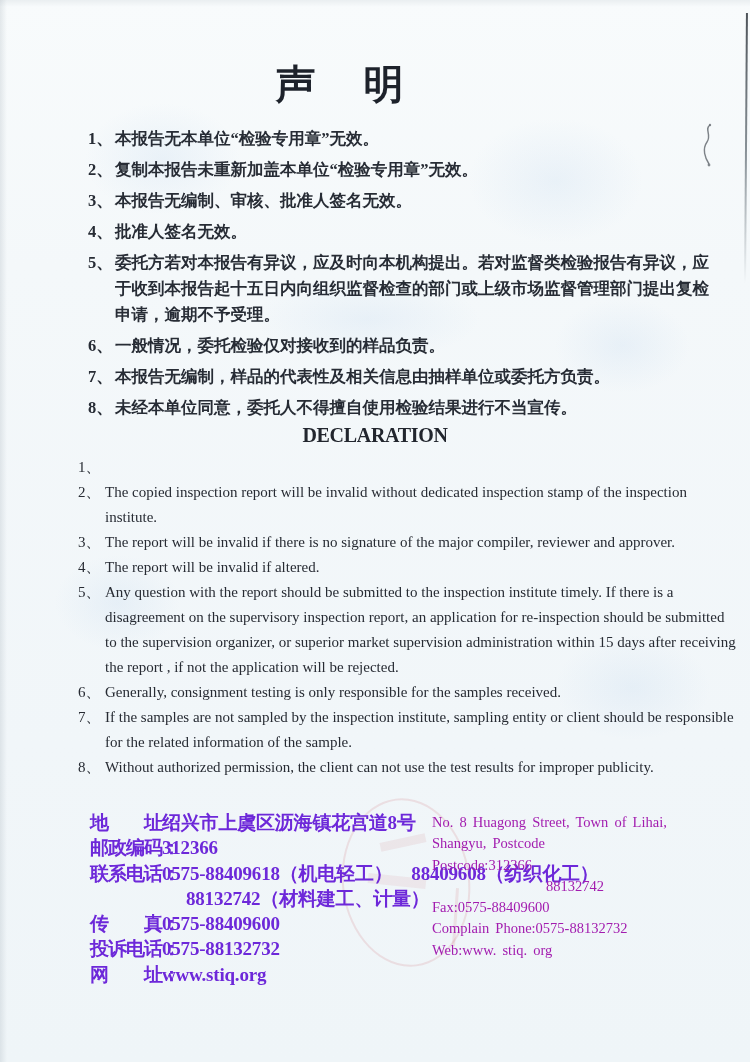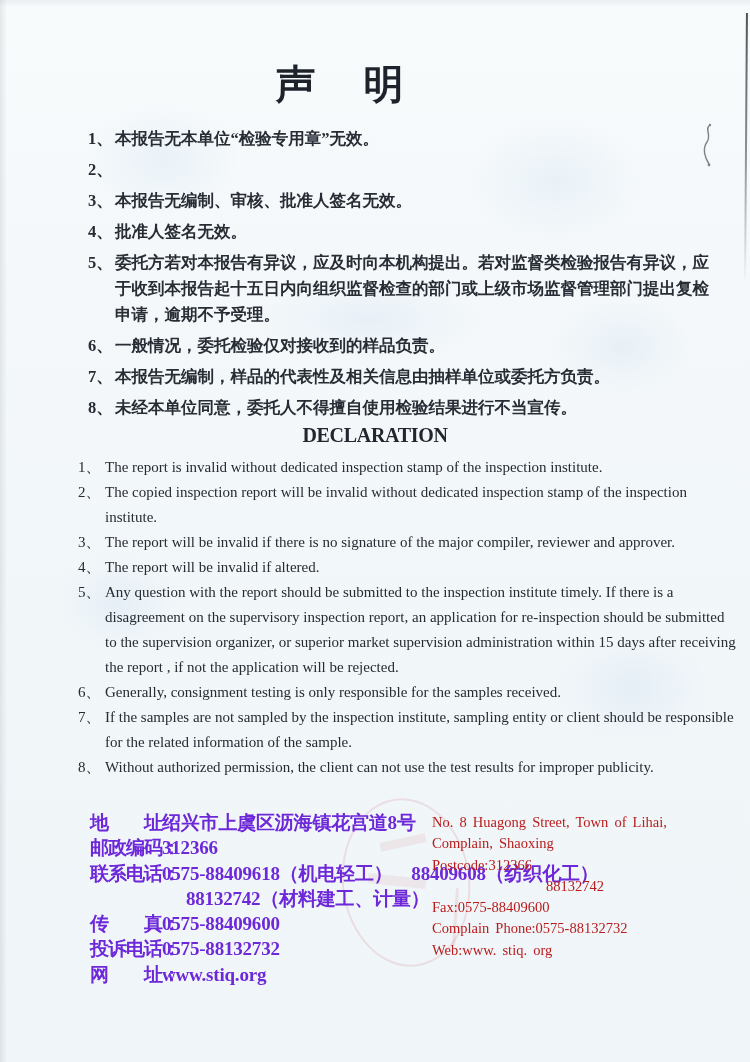--- a/index.html
+++ b/index.html
@@ -48,21 +48,21 @@
   .en-item{display:flex;line-height:25px;font-size:15px;color:#272b33;}
   .en-item .num{flex:0 0 27px;}
   .en-item .txt{white-space:pre;}
   
   .contact-left{position:absolute;left:90px;top:810px;width:330px;}
   .c-row{line-height:25.3px;font-size:19px;white-space:pre;font-weight:700;color:#6d28d9;}
   .c-label{display:inline-block;width:72px;letter-spacing:-1px;}
   .c-val{letter-spacing:-0.2px;}
   .c-val.indent{margin-left:24px;}
   .contact-right{position:absolute;left:432px;top:812px;width:260px;}
-  .r-line{line-height:21.3px;font-size:14.5px;word-spacing:2.5px;white-space:pre;color:#b91c1c;}
+  .r-line{line-height:21.3px;font-size:14.5px;word-spacing:2.5px;white-space:pre;color:#a21caf;}
   .r-line.indent{padding-left:114px;}
 </style>
 </head>
 <body>
 
 <div class="page">
 
   <div class="edge-left"></div>
   <div class="edge-top"></div>
   <div class="scan-line"></div>
@@ -86,20 +86,21 @@
 
   <h1 class="title-zh">声　明</h1>
 
   <div id="zh-list" class="zh-list">
       <div class="zh-item">
         <span class="num">1、</span>
         <span class="txt">本报告无本单位“检验专用章”无效。</span>
       </div>
       <div class="zh-item">
         <span class="num">2、</span>
+        <span class="txt">复制本报告未重新加盖本单位“检验专用章”无效。</span>
       </div>
       <div class="zh-item">
         <span class="num">3、</span>
         <span class="txt">本报告无编制、审核、批准人签名无效。</span>
       </div>
       <div class="zh-item">
         <span class="num">4、</span>
         <span class="txt">批准人签名无效。</span>
       </div>
       <div class="zh-item">
@@ -119,21 +120,20 @@
       <div class="zh-item">
         <span class="num">8、</span>
         <span class="txt">未经本单位同意，委托人不得擅自使用检验结果进行不当宣传。</span>
       </div>
     </div>
 
   <h2 class="title-en">DECLARATION</h2>
   <div id="en-list" class="en-list">
       <div class="en-item">
         <span class="num">1、</span>
-        <span class="txt">The report is invalid without dedicated inspection stamp of the inspection institute.</span>
       </div>
       <div class="en-item">
         <span class="num">2、</span>
         <span class="txt">The copied inspection report will be invalid without dedicated inspection stamp of the inspection
 institute.</span>
       </div>
       <div class="en-item">
         <span class="num">3、</span>
         <span class="txt">The report will be invalid if there is no signature of the major compiler, reviewer and approver.</span>
       </div>
@@ -167,21 +167,21 @@
       <div class="c-row"><span class="c-label">地　　址：</span><span class="c-val">绍兴市上虞区沥海镇花宫道8号</span></div>
       <div class="c-row"><span class="c-label">邮政编码：</span><span class="c-val">312366</span></div>
       <div class="c-row"><span class="c-label">联系电话：</span><span class="c-val">0575-88409618（机电轻工）　88409608（纺织化工）</span></div>
       <div class="c-row"><span class="c-label"></span><span class="c-val indent">88132742（材料建工、计量）</span></div>
       <div class="c-row"><span class="c-label">传　　真：</span><span class="c-val">0575-88409600</span></div>
       <div class="c-row"><span class="c-label">投诉电话：</span><span class="c-val">0575-88132732</span></div>
       <div class="c-row"><span class="c-label">网　　址：</span><span class="c-val">www.stiq.org</span></div>
     </div>
   <div id="c-right" class="contact-right">
       <div class="r-line">No. 8 Huagong Street, Town of Lihai,</div>
-      <div class="r-line">Complain, Shaoxing</div>
+      <div class="r-line">Shangyu, Postcode</div>
       <div class="r-line">Postcode:312366</div>
       <div class="r-line indent">88132742</div>
       <div class="r-line">Fax:0575-88409600</div>
       <div class="r-line">Complain Phone:0575-88132732</div>
       <div class="r-line">Web:www. stiq. org</div>
     </div>
 
 </div>
 
 </body></html>

